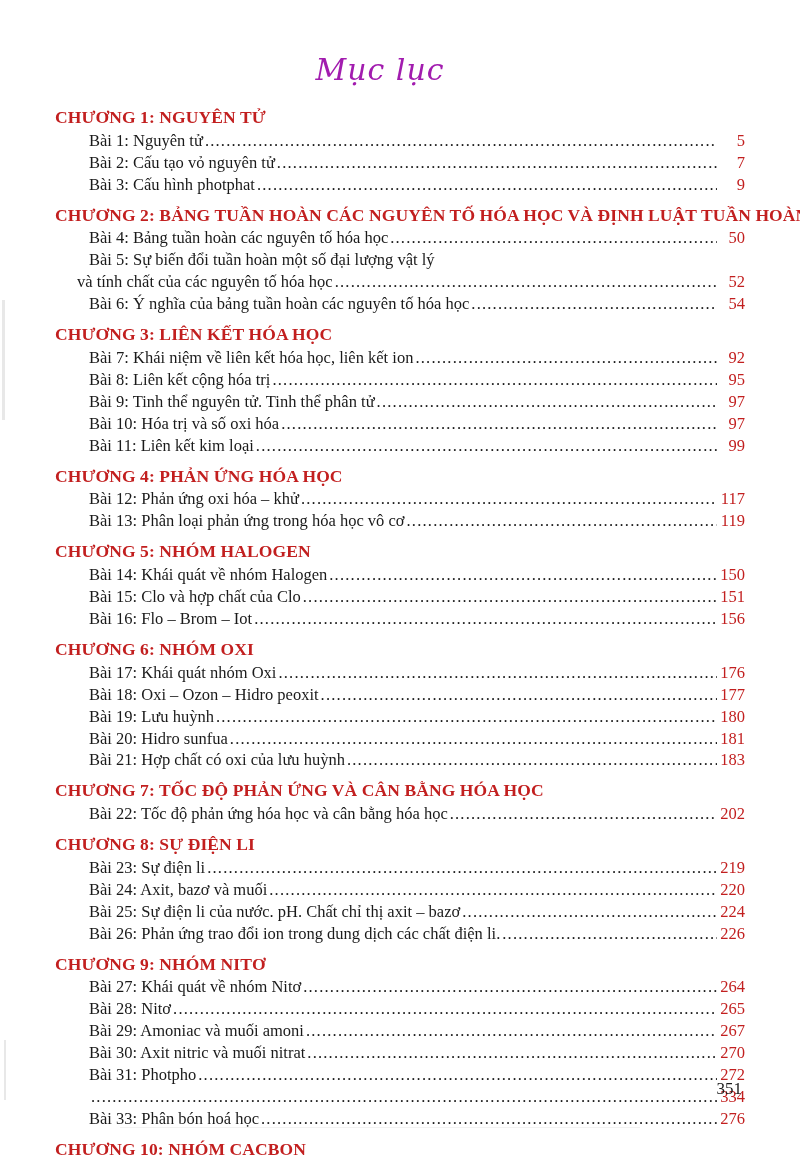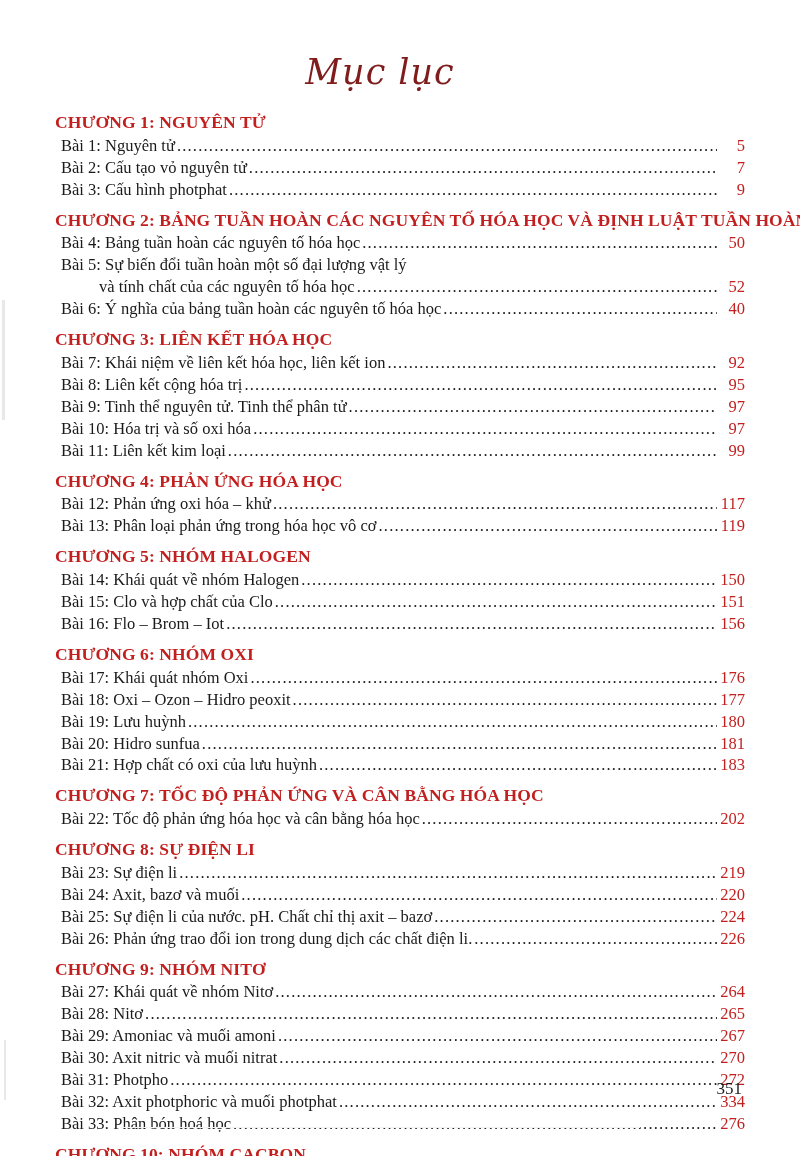--- a/index.html
+++ b/index.html
@@ -21,24 +21,24 @@
     top: 0;
     width: 800px;
     height: 1156px;
     box-sizing: border-box;
     padding: 40px 55px 30px 55px;
   }
   .toc-title {
     text-align: center;
     font-family: "DejaVu Serif", serif;
     font-style: italic;
-    font-size: 35px;
+    font-size: 30px;
     font-weight: normal;
     letter-spacing: 1px;
-    color: #7f1d1d;
+    color: #a21caf;
     margin: 12px 0 19px 0;
     padding-right: 40px;
   }
   .toc {
     margin-top: 6px;
   }
   .chapter {
     font-weight: bold;
     font-size: 17.5px;
     color: #c21f1f;
@@ -46,21 +46,21 @@
     margin-top: 8px;
     line-height: 1.36;
     white-space: nowrap;
   }
   .entry {
     display: flex;
     align-items: baseline;
     font-size: 16.5px;
     color: #1a1a1a;
     line-height: 1.33;
-    margin-left: 6px;
+    margin-left: 34px;
     white-space: nowrap;
   }
   .entry .label {
     flex: 0 0 auto;
   }
   .entry .dots {
     flex: 1 1 auto;
     overflow: hidden;
     white-space: nowrap;
     margin: 0 2px;
@@ -68,21 +68,21 @@
     font-size: 16.5px;
     letter-spacing: 1.2px;
   }
   .entry .page-num {
     flex: 0 0 auto;
     color: #c21f1f;
     min-width: 26px;
     text-align: right;
   }
   .entry.cont {
-    margin-left: 44px;
+    margin-left: 22px;
   }
   .footer-page {
     position: absolute;
     right: 58px;
     bottom: 57px;
     font-size: 17px;
     color: #1a1a1a;
   }
   .edge-mark {
     position: absolute;
@@ -131,21 +131,21 @@
         <span class="page-num"></span>
       </div>
       <div class="entry cont">
         <span class="label">và tính chất của các nguyên tố hóa học</span>
         <span class="dots">............................................................................................................................................................................................................................</span>
         <span class="page-num">52</span>
       </div>
       <div class="entry">
         <span class="label">Bài 6: Ý nghĩa của bảng tuần hoàn các nguyên tố hóa học</span>
         <span class="dots">............................................................................................................................................................................................................................</span>
-        <span class="page-num">40</span>
+        <span class="page-num">54</span>
       </div>
       <div class="chapter">CHƯƠNG 3: LIÊN KẾT HÓA HỌC</div>
       <div class="entry">
         <span class="label">Bài 7: Khái niệm về liên kết hóa học, liên kết ion</span>
         <span class="dots">............................................................................................................................................................................................................................</span>
         <span class="page-num">92</span>
       </div>
       <div class="entry">
         <span class="label">Bài 8: Liên kết cộng hóa trị</span>
         <span class="dots">............................................................................................................................................................................................................................</span>
@@ -266,21 +266,20 @@
         <span class="label">Bài 30: Axit nitric và muối nitrat</span>
         <span class="dots">............................................................................................................................................................................................................................</span>
         <span class="page-num">270</span>
       </div>
       <div class="entry">
         <span class="label">Bài 31: Photpho</span>
         <span class="dots">............................................................................................................................................................................................................................</span>
         <span class="page-num">272</span>
       </div>
       <div class="entry">
-        <span class="label">Bài 32: Axit photphoric và muối photphat</span>
         <span class="dots">............................................................................................................................................................................................................................</span>
         <span class="page-num">334</span>
       </div>
       <div class="entry">
         <span class="label">Bài 33: Phân bón hoá học</span>
         <span class="dots">............................................................................................................................................................................................................................</span>
         <span class="page-num">276</span>
       </div>
       <div class="chapter">CHƯƠNG 10: NHÓM CACBON</div>
       <div class="entry">

